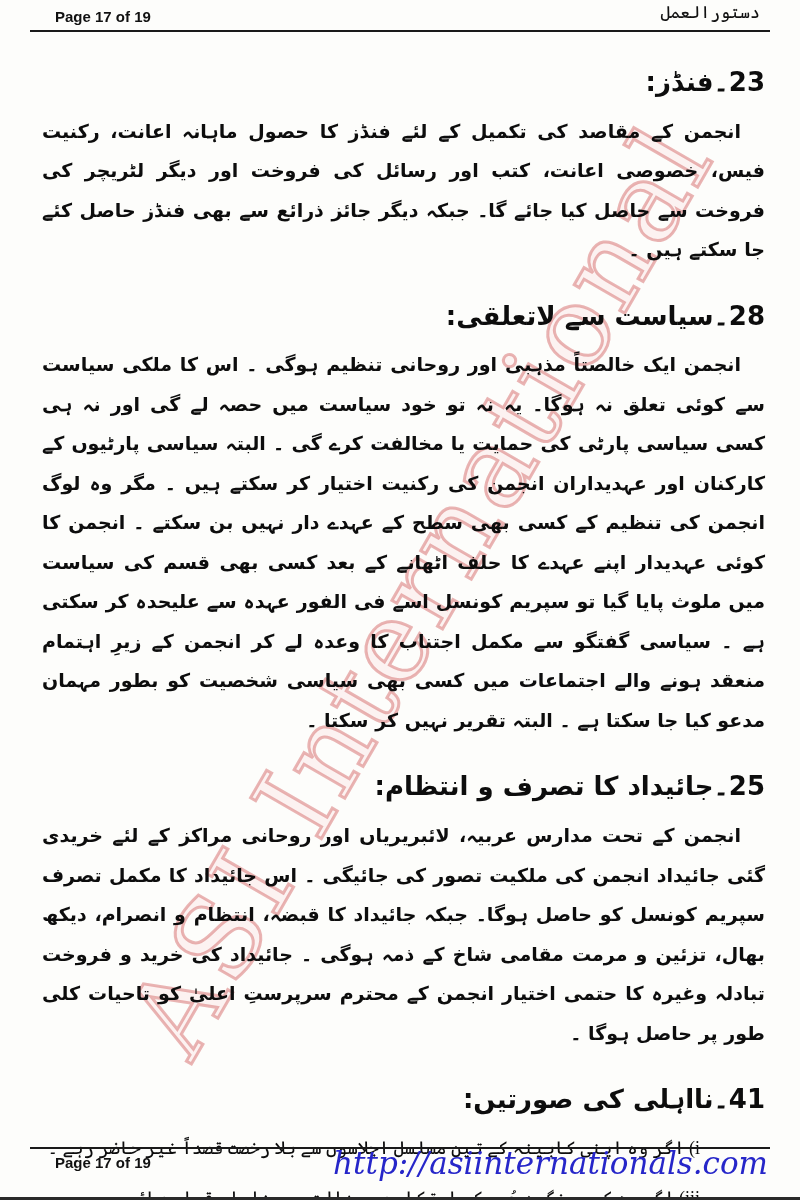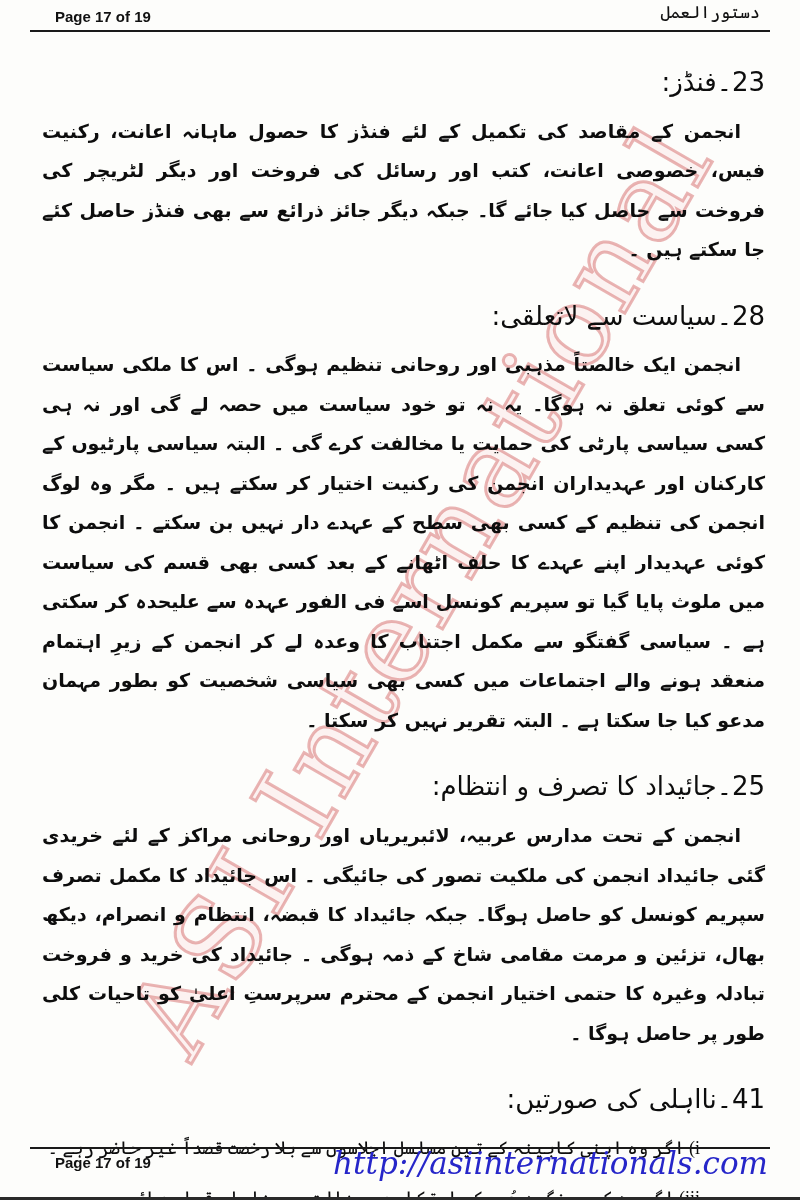--- a/index.html
+++ b/index.html
@@ -98,21 +98,21 @@
     left: 0;
     right: 0;
     padding: 0 35px;
     z-index: 2;
   }
   .sec-heading {
     direction: rtl;
     text-align: right;
     font-family: "DejaVu Sans", sans-serif;
     font-size: 26px;
-    font-weight: 400;
+    font-weight: 700;
     color: #0d0d0d;
     margin: 26px 0 8px 0;
     line-height: 1.6;
   }
   .sec-para {
     direction: rtl;
     text-align: justify;
     font-family: "DejaVu Sans", sans-serif;
     font-size: 19px;
     color: #0d0d0d;

